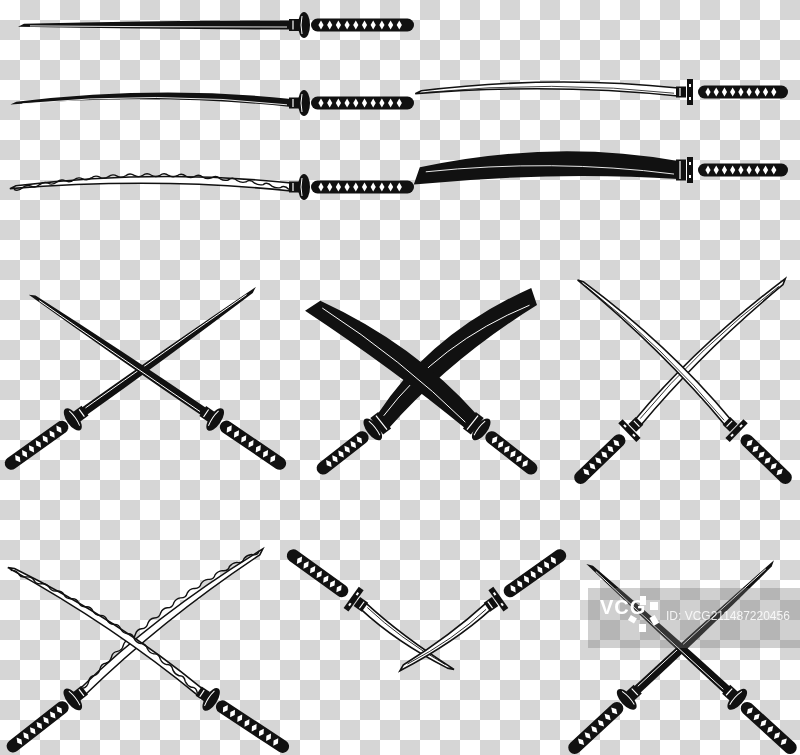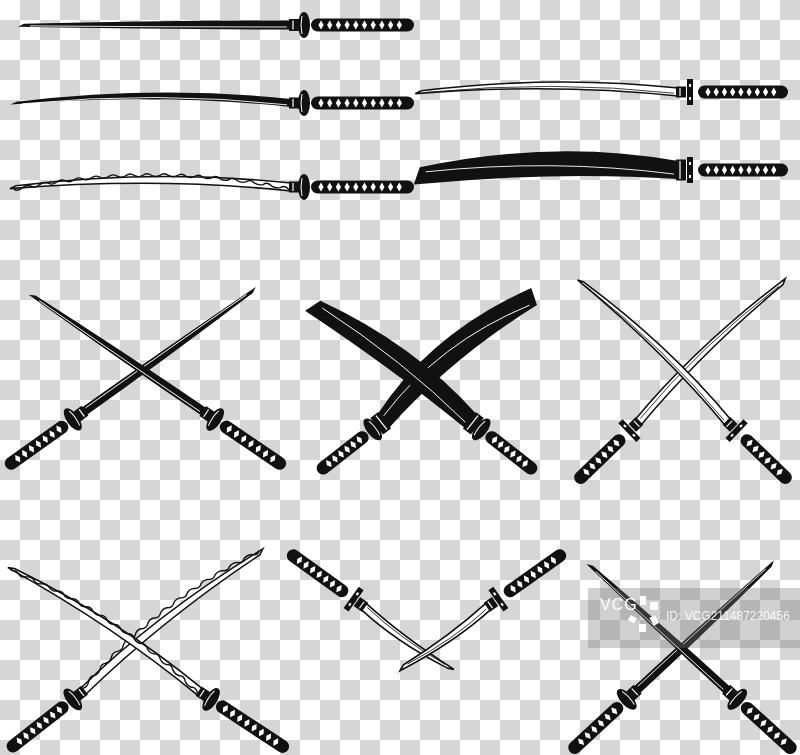--- a/index.html
+++ b/index.html
@@ -6,21 +6,21 @@
   body{width:800px;height:755px;overflow:hidden;position:relative;
     background-color:#ffffff;
     background-image:
       linear-gradient(45deg,#d6d6d6 25%,transparent 25%,transparent 75%,#d6d6d6 75%),
       linear-gradient(45deg,#d6d6d6 25%,transparent 25%,transparent 75%,#d6d6d6 75%);
     background-size:40px 40px;background-position:0 0,20px 20px;
     font-family:"Liberation Sans",sans-serif;}
   #canvas{position:absolute;left:0;top:0;width:800px;height:755px;}
   .wm{position:absolute;left:588px;top:588px;width:212px;height:60px;
     background:rgba(120,120,120,0.35);pointer-events:none;}
-  .wm-logo{position:absolute;left:12px;top:8px;color:#fff;font-weight:normal;font-size:16px;letter-spacing:1px;}
+  .wm-logo{position:absolute;left:12px;top:8px;color:#fff;font-weight:bold;font-size:20px;letter-spacing:1px;}
   .wm-burst{position:absolute;left:38px;top:6px;width:34px;height:40px;}
   .wm-id{position:absolute;left:78px;top:21px;color:rgba(255,255,255,0.85);font-size:12px;text-align:right;}
 </style>
 </head>
 <body>
 
 <svg id="canvas" viewBox="0 0 800 755" xmlns="http://www.w3.org/2000/svg">
     <g>
       <g transform="translate(305,25) rotate(0)">
         <path d="M -14 -4.5 Q -143.50783950711545 -4.5 -281.0156790142309 -1.3499999999999999 L -287.0156790142309 1.8 Q -143.50783950711545 4.5 -14 4.5 Z" fill="#111111"></path>

